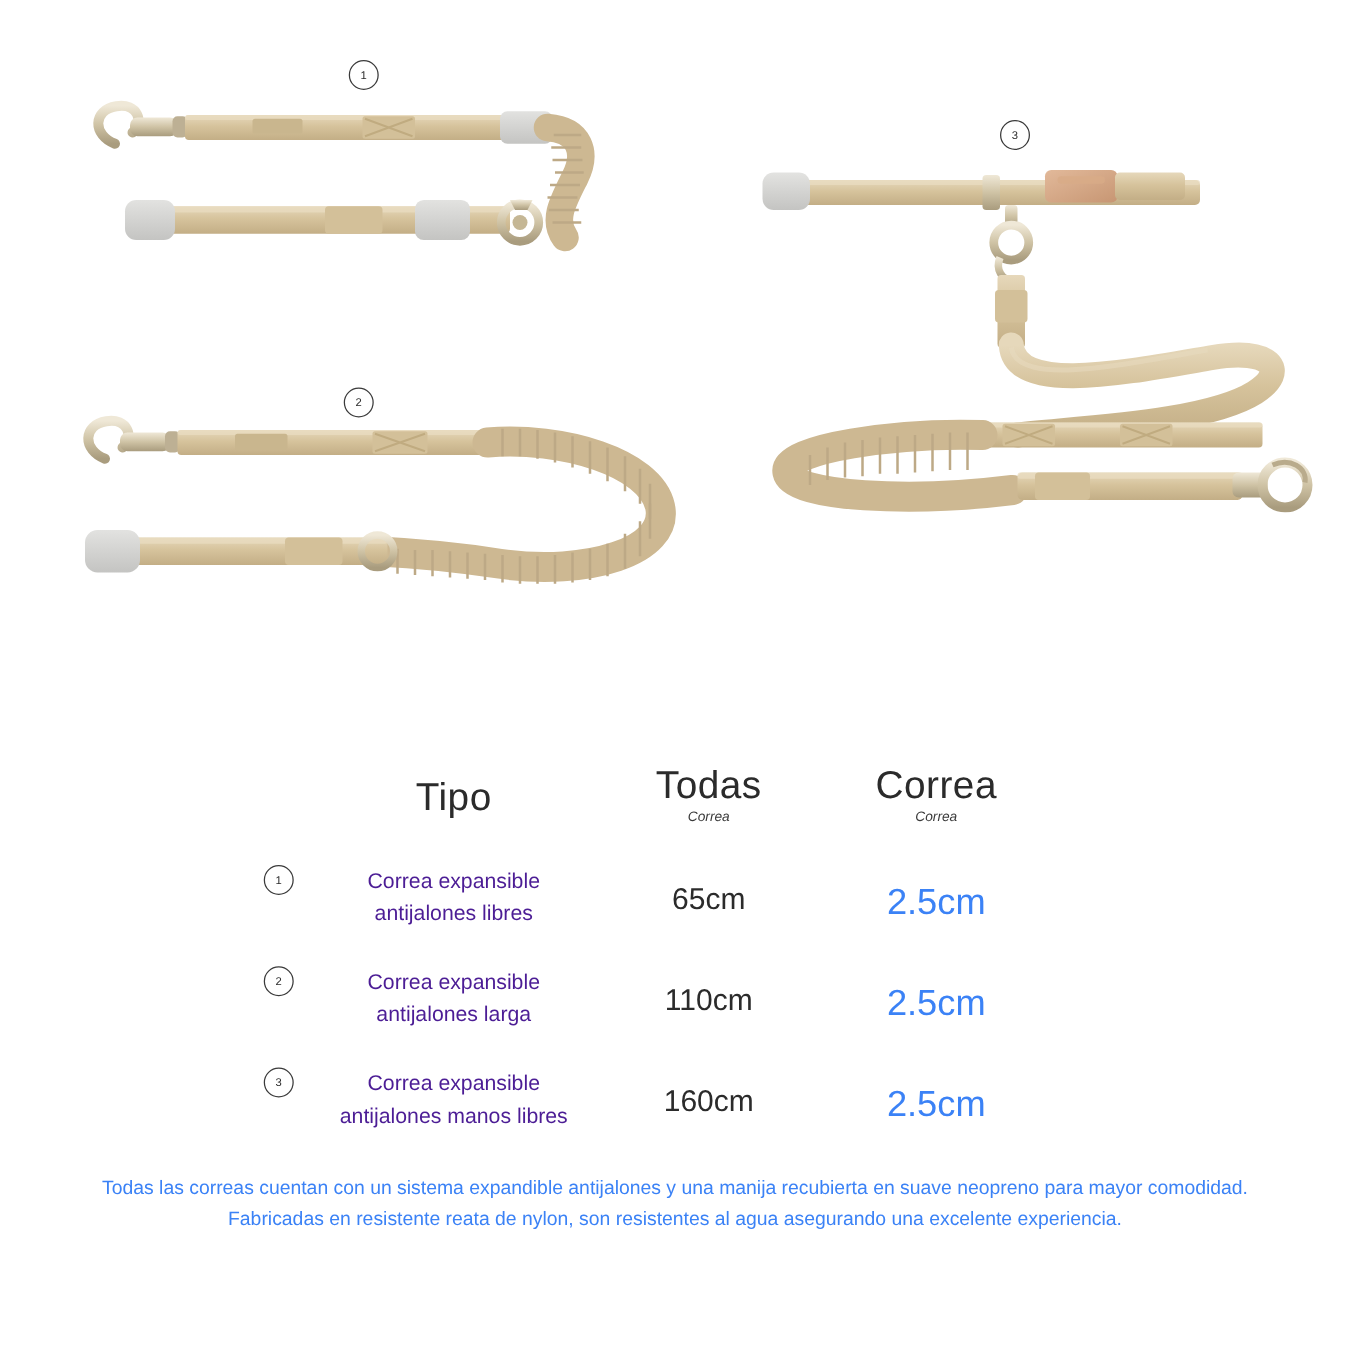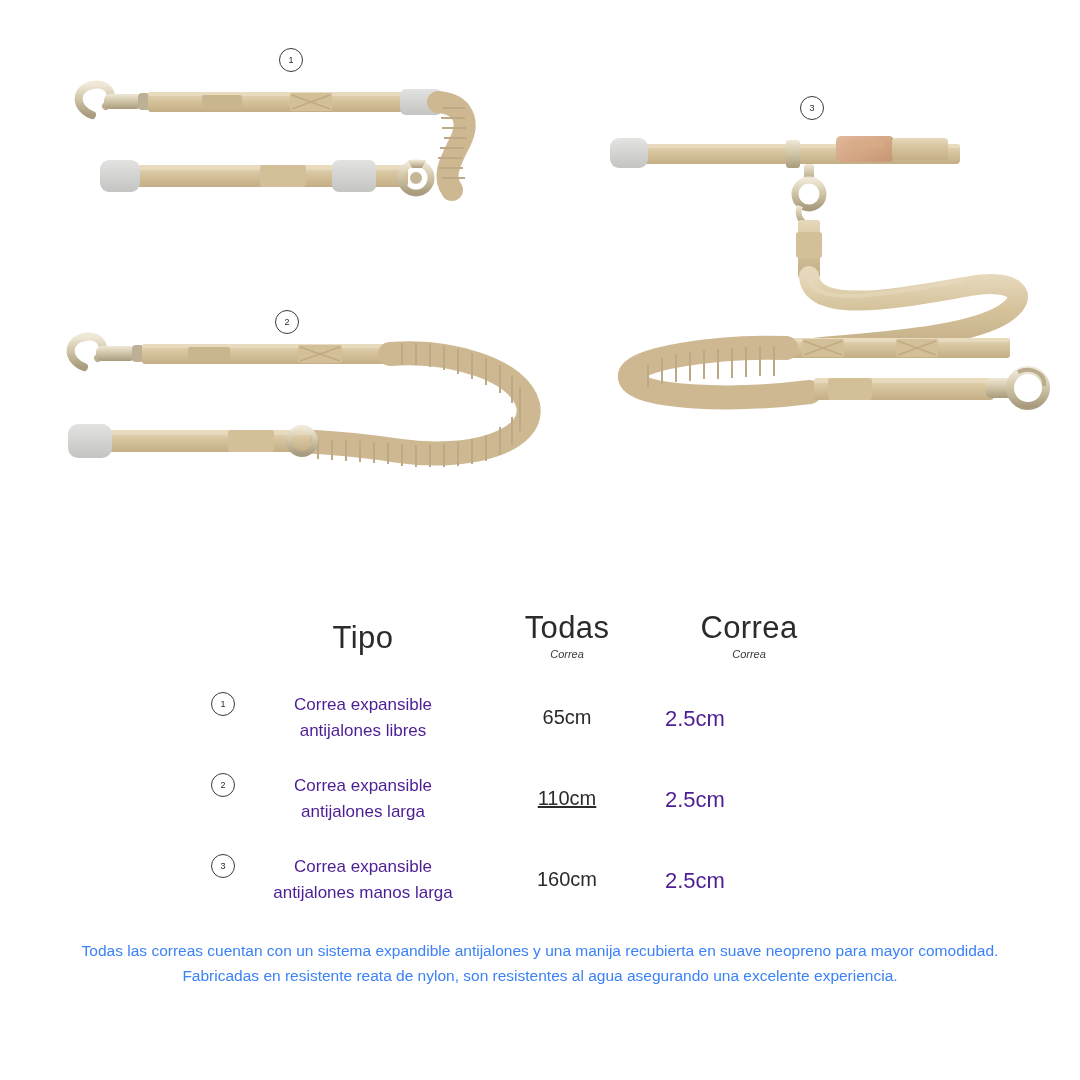--- a/index.html
+++ b/index.html
@@ -79,29 +79,30 @@
     text-align: center;
     font-size: 17px;
     line-height: 26px;
     color: #4c1d95;
   }
   .row-largo {
     position: absolute;
     left: 455px;
     width: 168px;
     text-align: center;
-    font-size: 20px;
+    font-size: 24px;
     color: #2b2b2b;
   }
   .row-ancho {
     position: absolute;
     left: 637px;
     width: 168px;
-    font-size: 22px;
-    color: #4c1d95;
+    text-align: center;
+    font-size: 29px;
+    color: #3b82f6;
   }
 
   .footnote {
     position: absolute;
     left: 56px;
     top: 938px;
     width: 968px;
     text-align: center;
     font-size: 15.5px;
     line-height: 25px;
@@ -363,31 +364,31 @@
   </div>
 
   <div class="spec-row" style="height:81px;">
     <div class="callout row-badge">
       <span>2</span>
     </div>
     <div class="row-type" style="top:18px;">
       <span>Correa expansible</span><br>
       <span>antijalones larga</span>
     </div>
-    <div class="row-largo" style="top:32px;text-decoration:underline;">110cm</div>
+    <div class="row-largo" style="top:32px;">110cm</div>
     <div class="row-ancho" style="top:32px;">2.5cm</div>
   </div>
 
   <div class="spec-row" style="height:81px;">
     <div class="callout row-badge">
       <span>3</span>
     </div>
     <div class="row-type" style="top:18px; width:260px; left:205px;">
       <span>Correa expansible</span><br>
-      <span>antijalones manos larga</span>
+      <span>antijalones manos libres</span>
     </div>
     <div class="row-largo" style="top:32px;">160cm</div>
     <div class="row-ancho" style="top:32px;">2.5cm</div>
   </div>
 </div>
 
 <div class="footnote">
   <span>Todas las correas cuentan con un sistema expandible antijalones y una manija recubierta en suave neopreno para mayor</span>
   <span>comodidad. Fabricadas en resistente reata de nylon, son resistentes al agua asegurando una excelente experiencia.</span>
 </div>

